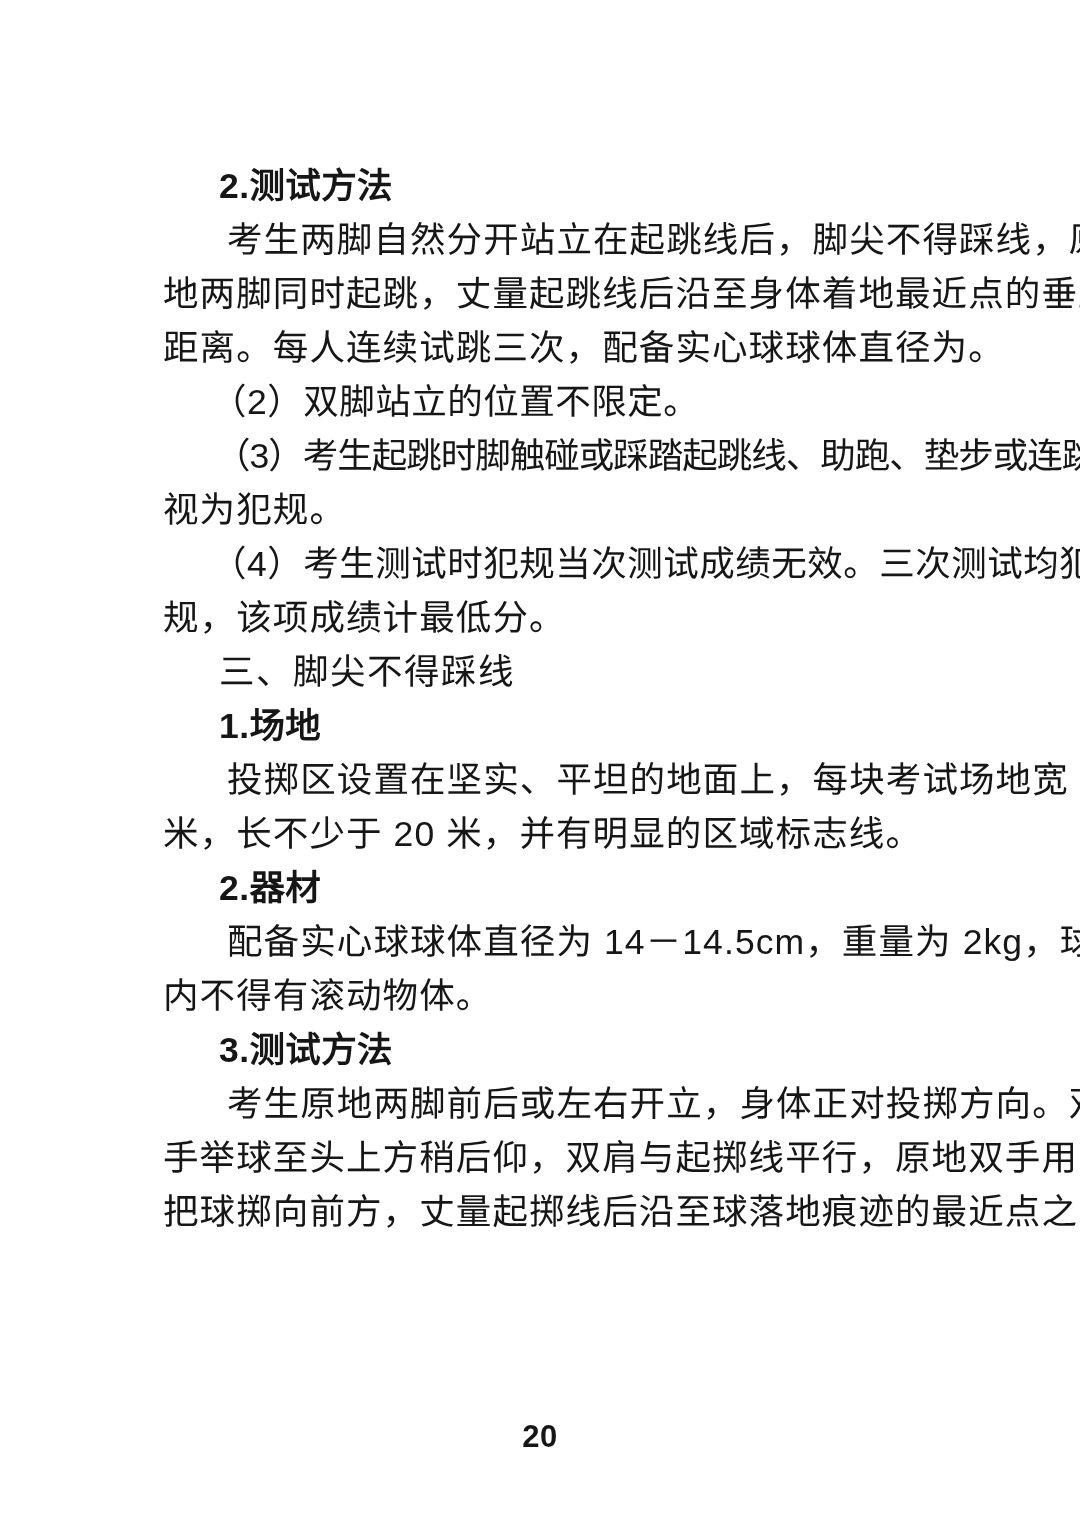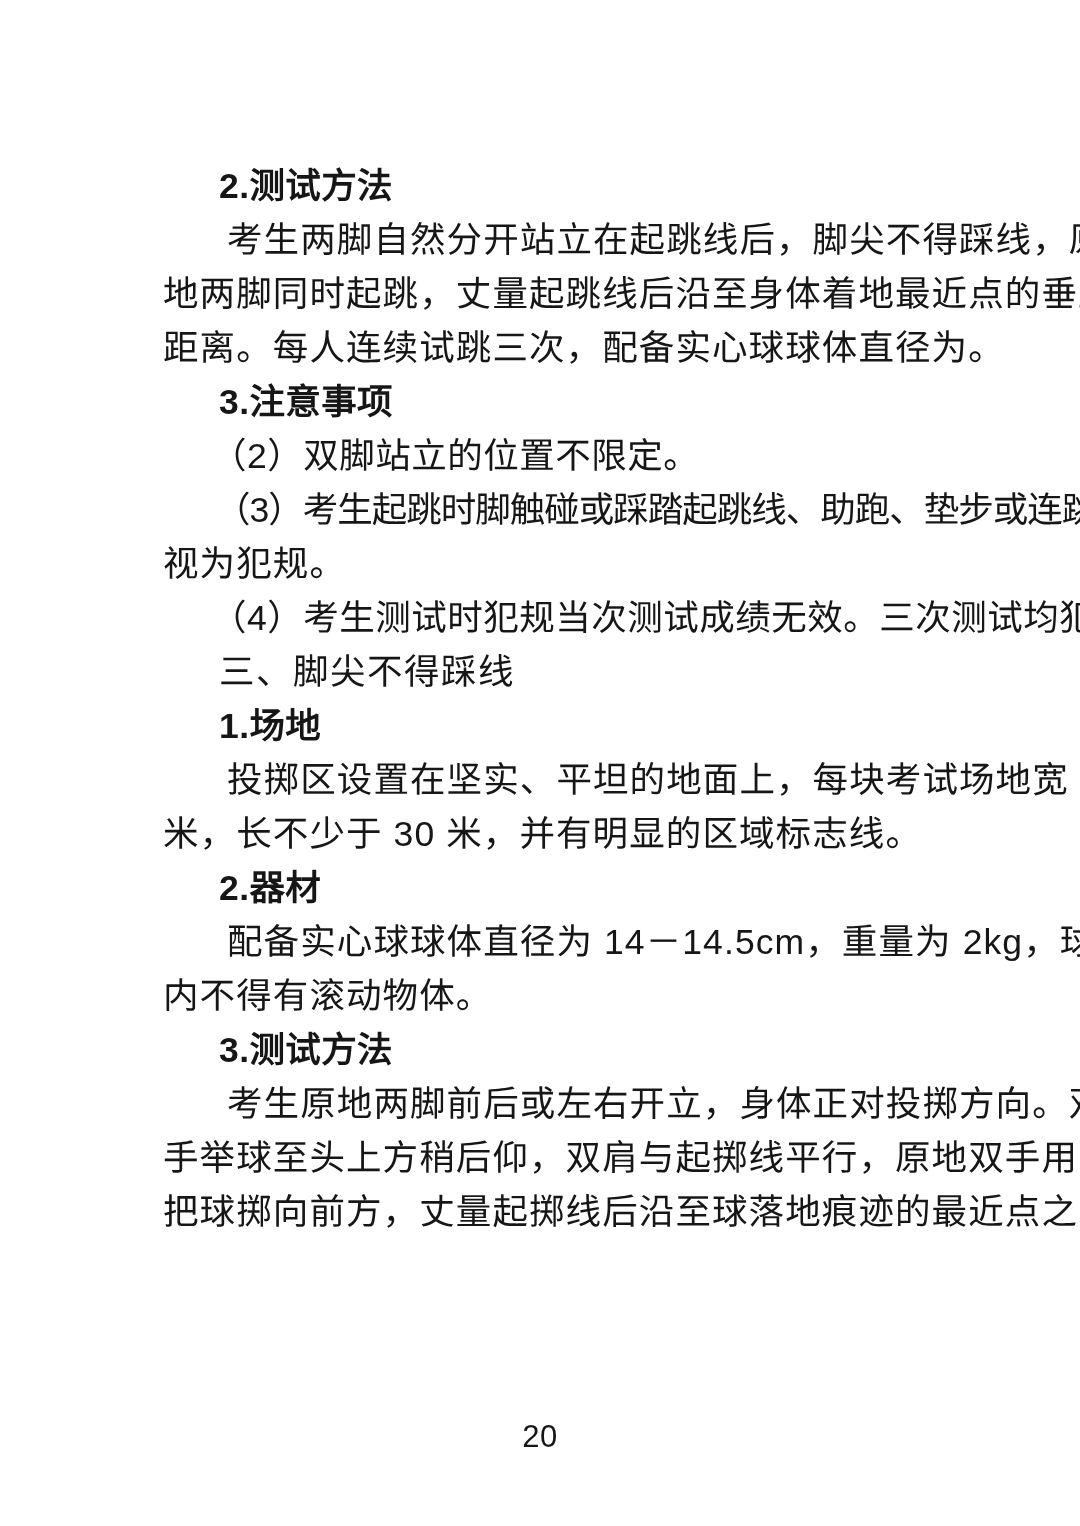--- a/index.html
+++ b/index.html
@@ -65,53 +65,53 @@
   .paren-narrow { letter-spacing: -1px; }
   .paren-wide   { letter-spacing: 0.5px; }
 
   .page-number {
     position: absolute;
     left: 0;
     right: 0;
     top: 1408px;
     text-align: center;
     font-size: 31px;
-    font-weight: 400;
+    font-weight: 700;
     letter-spacing: 0.5px;
     color: #161616;
   }
 </style>
 </head>
 <body>
 
 <div class="page">
 
   <div class="content">
       <div class="line heading-num">2.测试方法</div>
       <div>
         <div class="line para"><span class="indent2">考生两脚自然分开站立在起跳线后，脚尖不得踩线，原</span></div>
         <div class="line para"><span>地两脚同时起跳，丈量起跳线后沿至身体着地最近点的垂直</span></div>
         <div class="line para"><span>距离。每人连续试跳三次，配备实心球球体直径为。</span></div>
       </div>
-      <div class="line heading-num">3.注意事项</div>
       <div>
         <div class="line item"><span class="indent-wide paren-wide">（2）双脚站立的位置不限定。</span></div>
       </div>
       <div>
         <div class="line item"><span class="indent-narrow paren-narrow">（3）考生起跳时脚触碰或踩踏起跳线、助跑、垫步或连跳，</span></div>
         <div class="line item"><span>视为犯规。</span></div>
       </div>
       <div>
         <div class="line item"><span class="indent-wide paren-wide">（4）考生测试时犯规当次测试成绩无效。三次测试均犯</span></div>
+        <div class="line item"><span>规，该项成绩计最低分。</span></div>
       </div>
       <div class="line heading-section">三、脚尖不得踩线</div>
       <div class="line heading-num">1.场地</div>
       <div>
         <div class="line para"><span class="indent2">投掷区设置在坚实、平坦的地面上，每块考试场地宽 4-6</span></div>
-        <div class="line para"><span>米，长不少于 30 米，并有明显的区域标志线。</span></div>
+        <div class="line para"><span>米，长不少于 20 米，并有明显的区域标志线。</span></div>
       </div>
       <div class="line heading-num">2.器材</div>
       <div>
         <div class="line para"><span class="indent2">配备实心球球体直径为 14－14.5cm，重量为 2kg，球体</span></div>
         <div class="line para"><span>内不得有滚动物体。</span></div>
       </div>
       <div class="line heading-num">3.测试方法</div>
       <div>
         <div class="line para"><span class="indent2">考生原地两脚前后或左右开立，身体正对投掷方向。双</span></div>
         <div class="line para"><span>手举球至头上方稍后仰，双肩与起掷线平行，原地双手用力</span></div>

